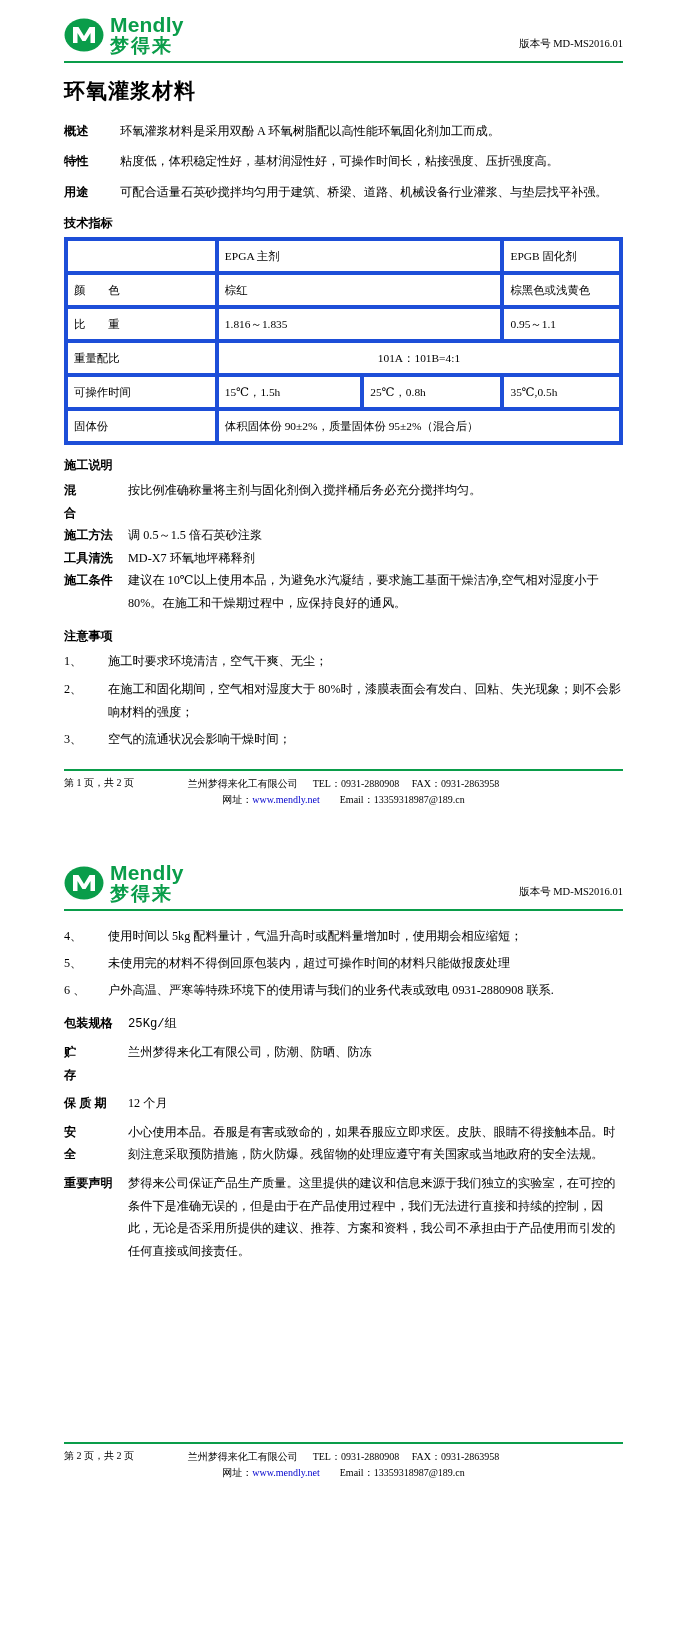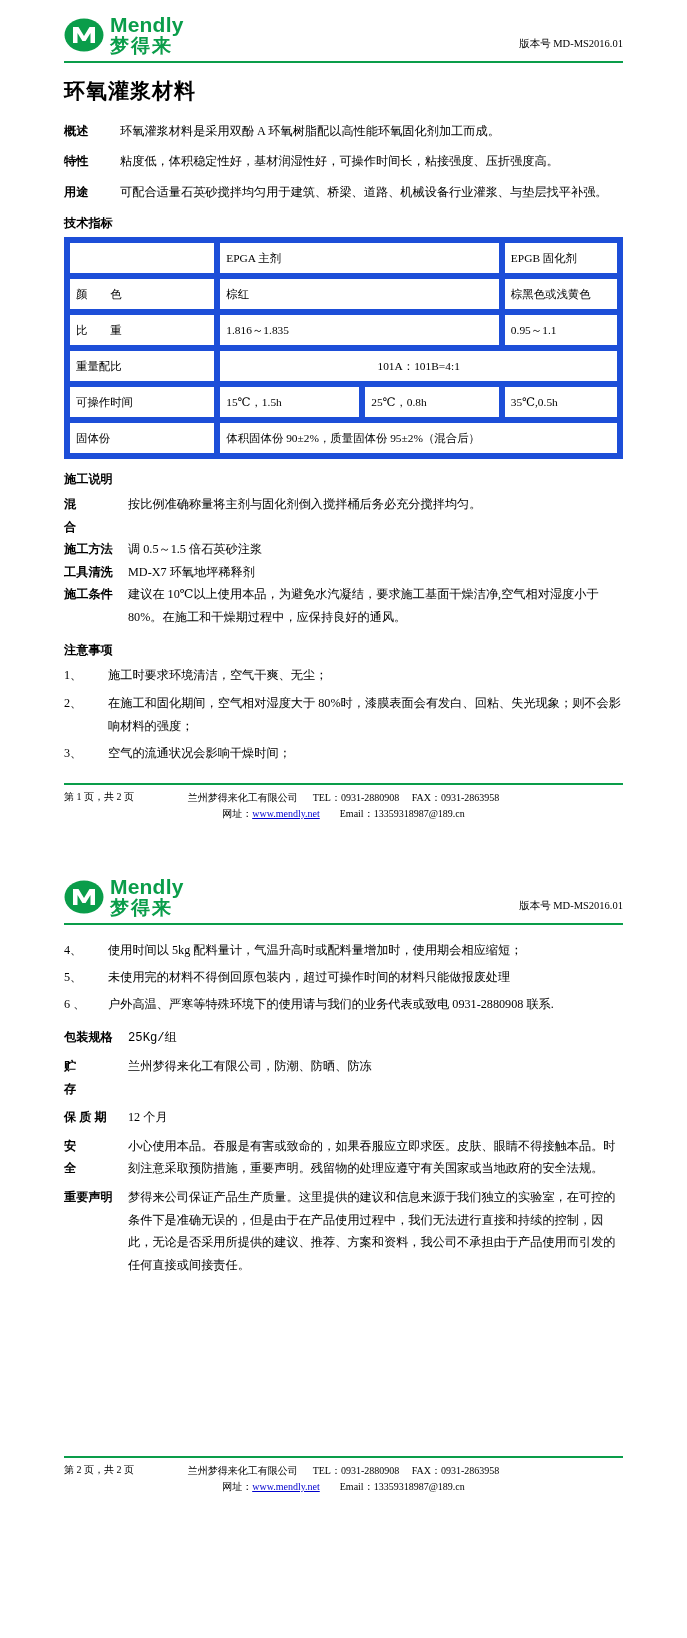--- a/index.html
+++ b/index.html
@@ -18,40 +18,40 @@
   .rule{border:0;border-top:2px solid #0a9d4a;margin:6px 0 0 0;height:0;}
 
   h1.title{font-family:"Liberation Sans",sans-serif;font-size:21px;font-weight:bold;margin:14px 0 16px 0;letter-spacing:1px;}
 
   .row{display:flex;margin-bottom:9px;font-size:12.2px;line-height:1.75;}
   .row .lbl{flex:0 0 56px;font-weight:bold;}
   .row .val{flex:1;}
   .sec-title{font-weight:bold;font-size:12.2px;margin:12px 0 5px 0;}
 
   table.spec{border-collapse:collapse;width:100%;font-size:11.4px;table-layout:fixed;}
-  table.spec td{border:6px solid #1d4ed8;padding:5px 6px;height:20px;vertical-align:middle;}
+  table.spec td{border:4px solid #1d4ed8;padding:5px 6px;height:20px;vertical-align:middle;}
   .center{text-align:center;}
 
   .para{font-size:12.2px;line-height:1.85;margin:4px 0;}
   .hang{display:flex;font-size:12.2px;line-height:1.85;}
   .hang .k{flex:0 0 64px;font-weight:bold;}
   .hang .k.sp{letter-spacing:6px;}
   .hang .v{flex:1;}
   .note-list{margin:4px 0 0 0;}
   .note-item{display:flex;font-size:12.2px;line-height:1.9;margin-bottom:4px;}
   .note-item .num{flex:0 0 44px;}
   .note-item .txt{flex:1;}
 
   .footer{margin-top:10px;}
   .footer-line{border:0;border-top:2px solid #0a9d4a;margin:0;}
   .footer-body{display:flex;justify-content:space-between;align-items:flex-start;padding-top:5px;font-size:10px;font-family:"Liberation Serif",serif;}
   .footer-center{text-align:center;flex:1;line-height:1.6;}
   .footer-left{white-space:nowrap;}
   .footer-right{width:70px;}
-  .link{color:#0000cc;text-decoration:underline;}
+  .link{color:#0000cc;}
   .pagebreak{height:40px;}
 </style>
 </head>
 <body>
 
 <div class="page">
   <div class="page-inner">
 
     <div class="doc-header">
       <div class="logo">
@@ -233,21 +233,21 @@
     <div class="hang" style="margin-top:6px;">
       <div class="k sp">贮　　存</div>
       <div class="v">兰州梦得来化工有限公司，防潮、防晒、防冻</div>
     </div>
     <div class="hang" style="margin-top:6px;">
       <div class="k">保 质 期</div>
       <div class="v">12 个月</div>
     </div>
     <div class="hang" style="margin-top:6px;">
       <div class="k sp">安　　全</div>
-      <div class="v">小心使用本品。吞服是有害或致命的，如果吞服应立即求医。皮肤、眼睛不得接触本品。时刻注意采取预防措施，重要声明。残留物的处理应遵守有关国家或当地政府的安全法规。</div>
+      <div class="v">小心使用本品。吞服是有害或致命的，如果吞服应立即求医。皮肤、眼睛不得接触本品。时刻注意采取预防措施，防火防爆。残留物的处理应遵守有关国家或当地政府的安全法规。</div>
     </div>
     <div class="hang" style="margin-top:6px;">
       <div class="k">重要声明</div>
       <div class="v">梦得来公司保证产品生产质量。这里提供的建议和信息来源于我们独立的实验室，在可控的条件下是准确无误的，但是由于在产品使用过程中，我们无法进行直接和持续的控制，因此，无论是否采用所提供的建议、推荐、方案和资料，我公司不承担由于产品使用而引发的任何直接或间接责任。</div>
     </div>
 
     <div style="height:170px;"></div>
 
     <div class="footer">
       <hr class="footer-line">

